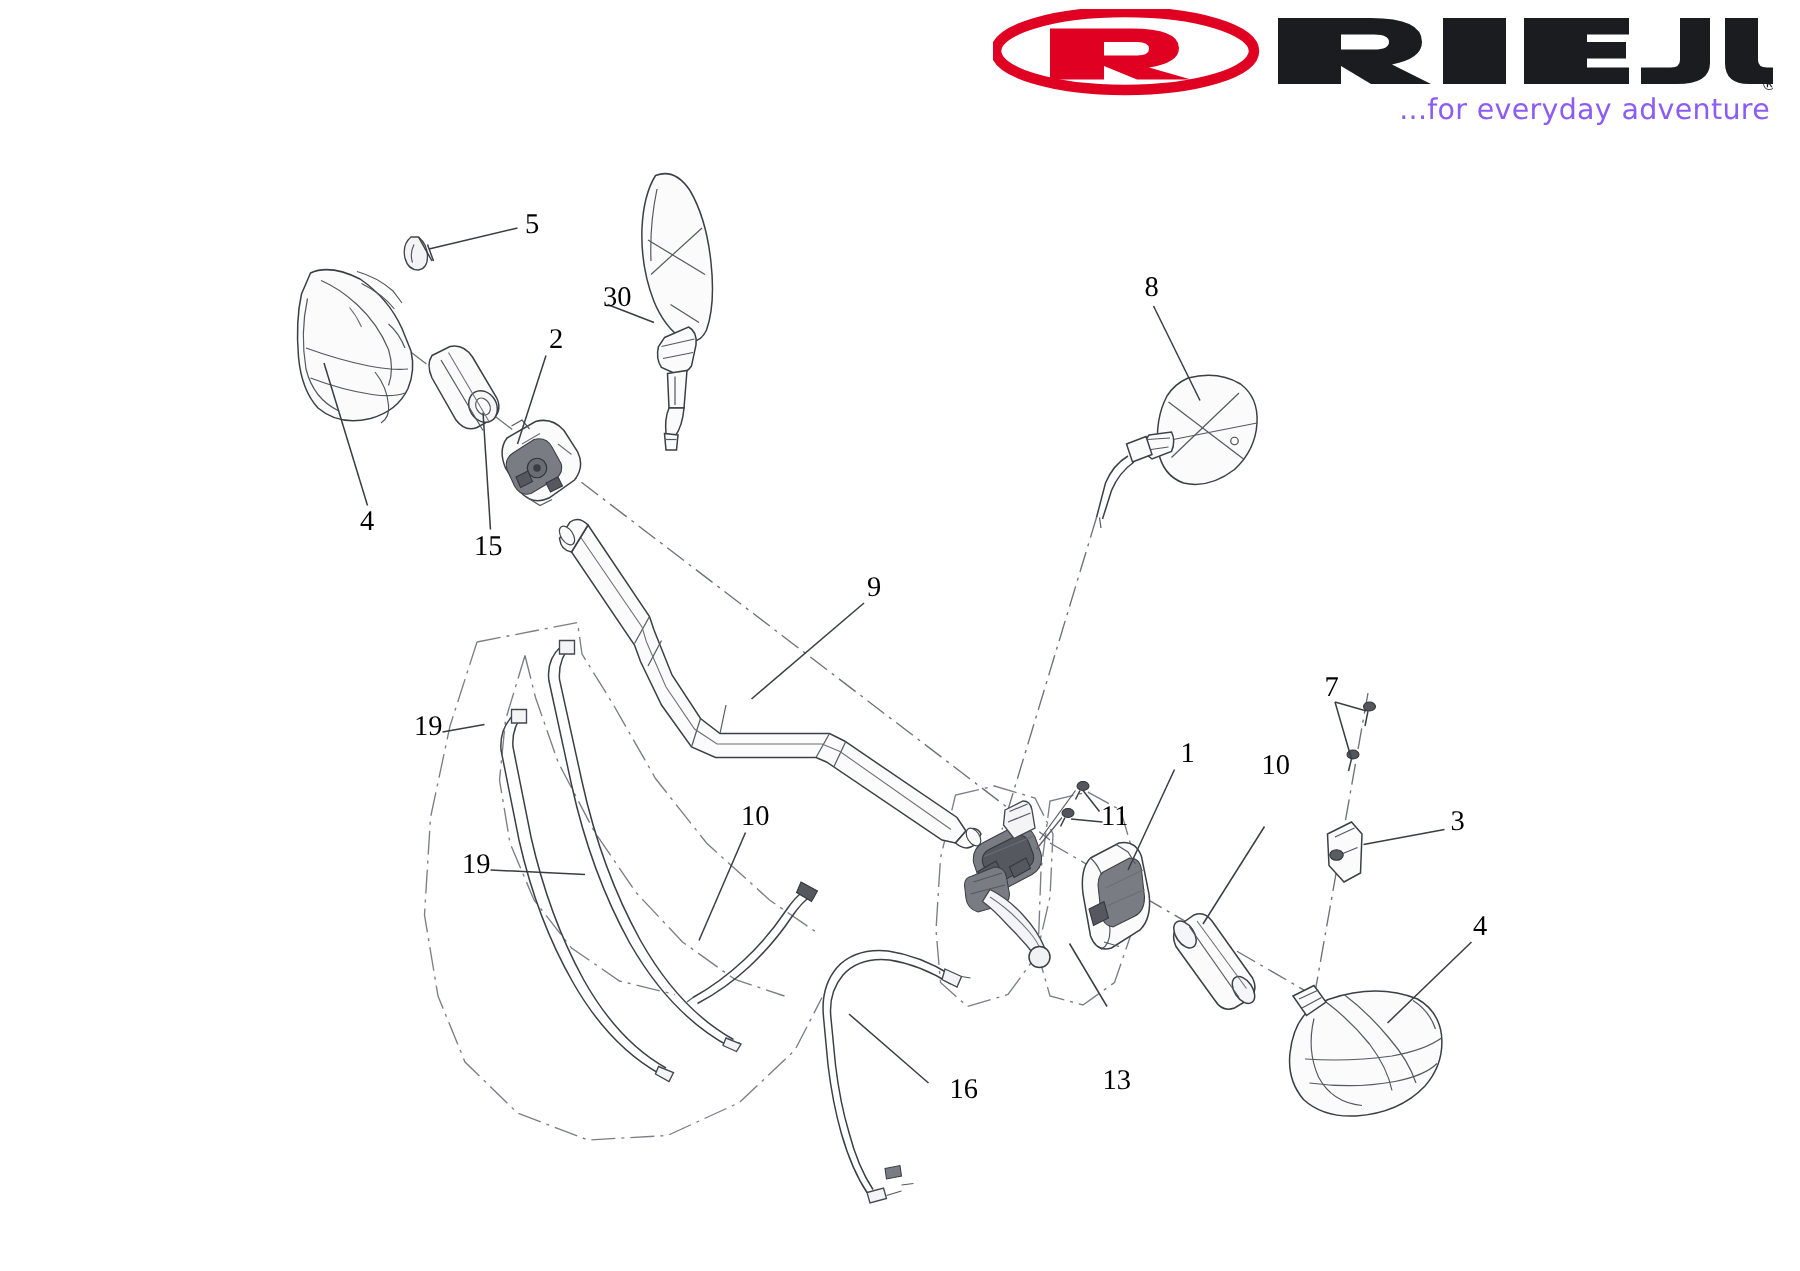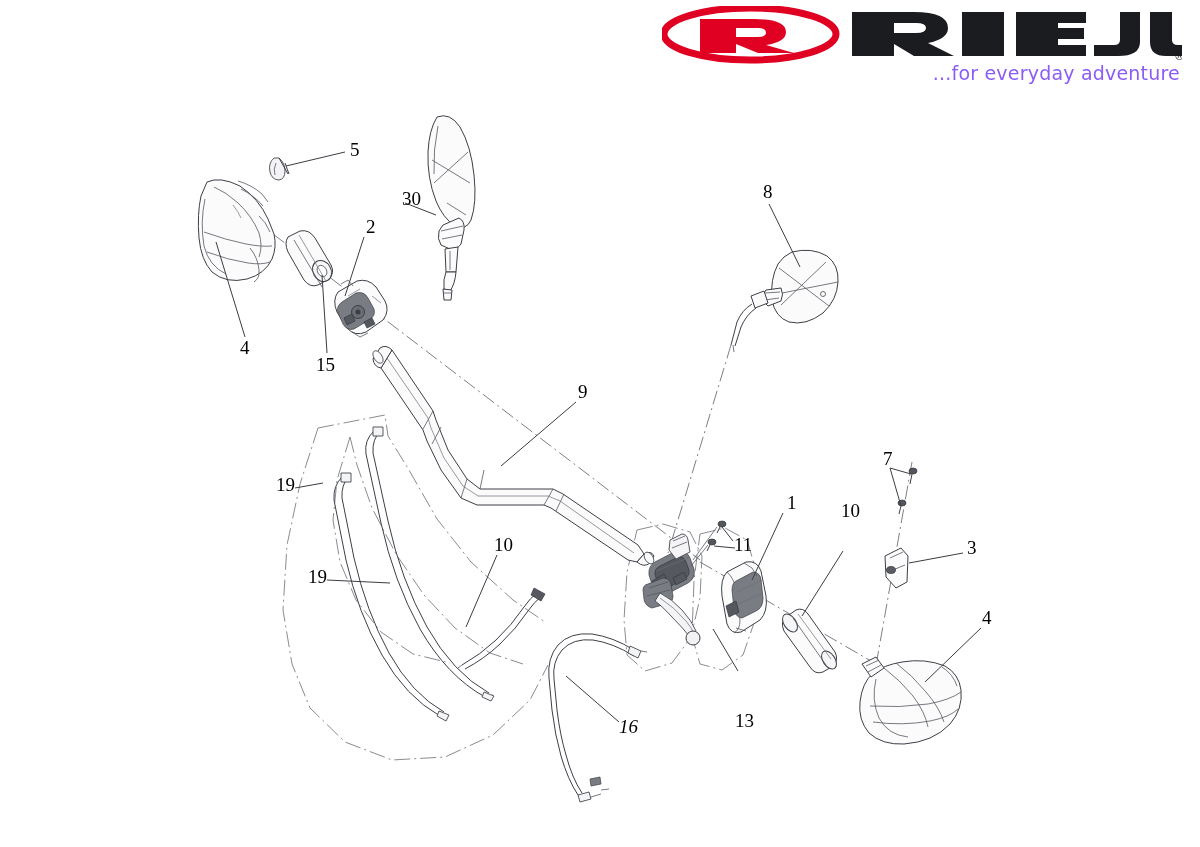--- a/index.html
+++ b/index.html
@@ -370,19 +370,19 @@
   <div class="callout" style="left:240px; top:338px;">4</div>
   <div class="callout" style="left:982px; top:608px;">4</div>
   <div class="callout" style="left:350px; top:140px;">5</div>
   <div class="callout" style="left:883px; top:449px;">7</div>
   <div class="callout" style="left:763px; top:182px;">8</div>
   <div class="callout" style="left:578px; top:382px;">9</div>
   <div class="callout" style="left:841px; top:501px;">10</div>
   <div class="callout" style="left:735px; top:671px;margin-top:40px;">13</div>
   <div class="callout" style="left:734px; top:535px;">11</div>
   <div class="callout" style="left:316px; top:355px;">15</div>
-  <div class="callout" style="left:619px; top:717px;font-style:italic;">16</div>
+  <div class="callout" style="left:633px; top:717px;">16</div>
   <div class="callout" style="left:494px; top:535px;">10</div>
   <div class="callout" style="left:308px; top:567px;">19</div>
   <div class="callout" style="left:276px; top:475px;">19</div>
   <div class="callout" style="left:402px; top:189px;">30</div>
 
 </div>
 
 </body></html>

